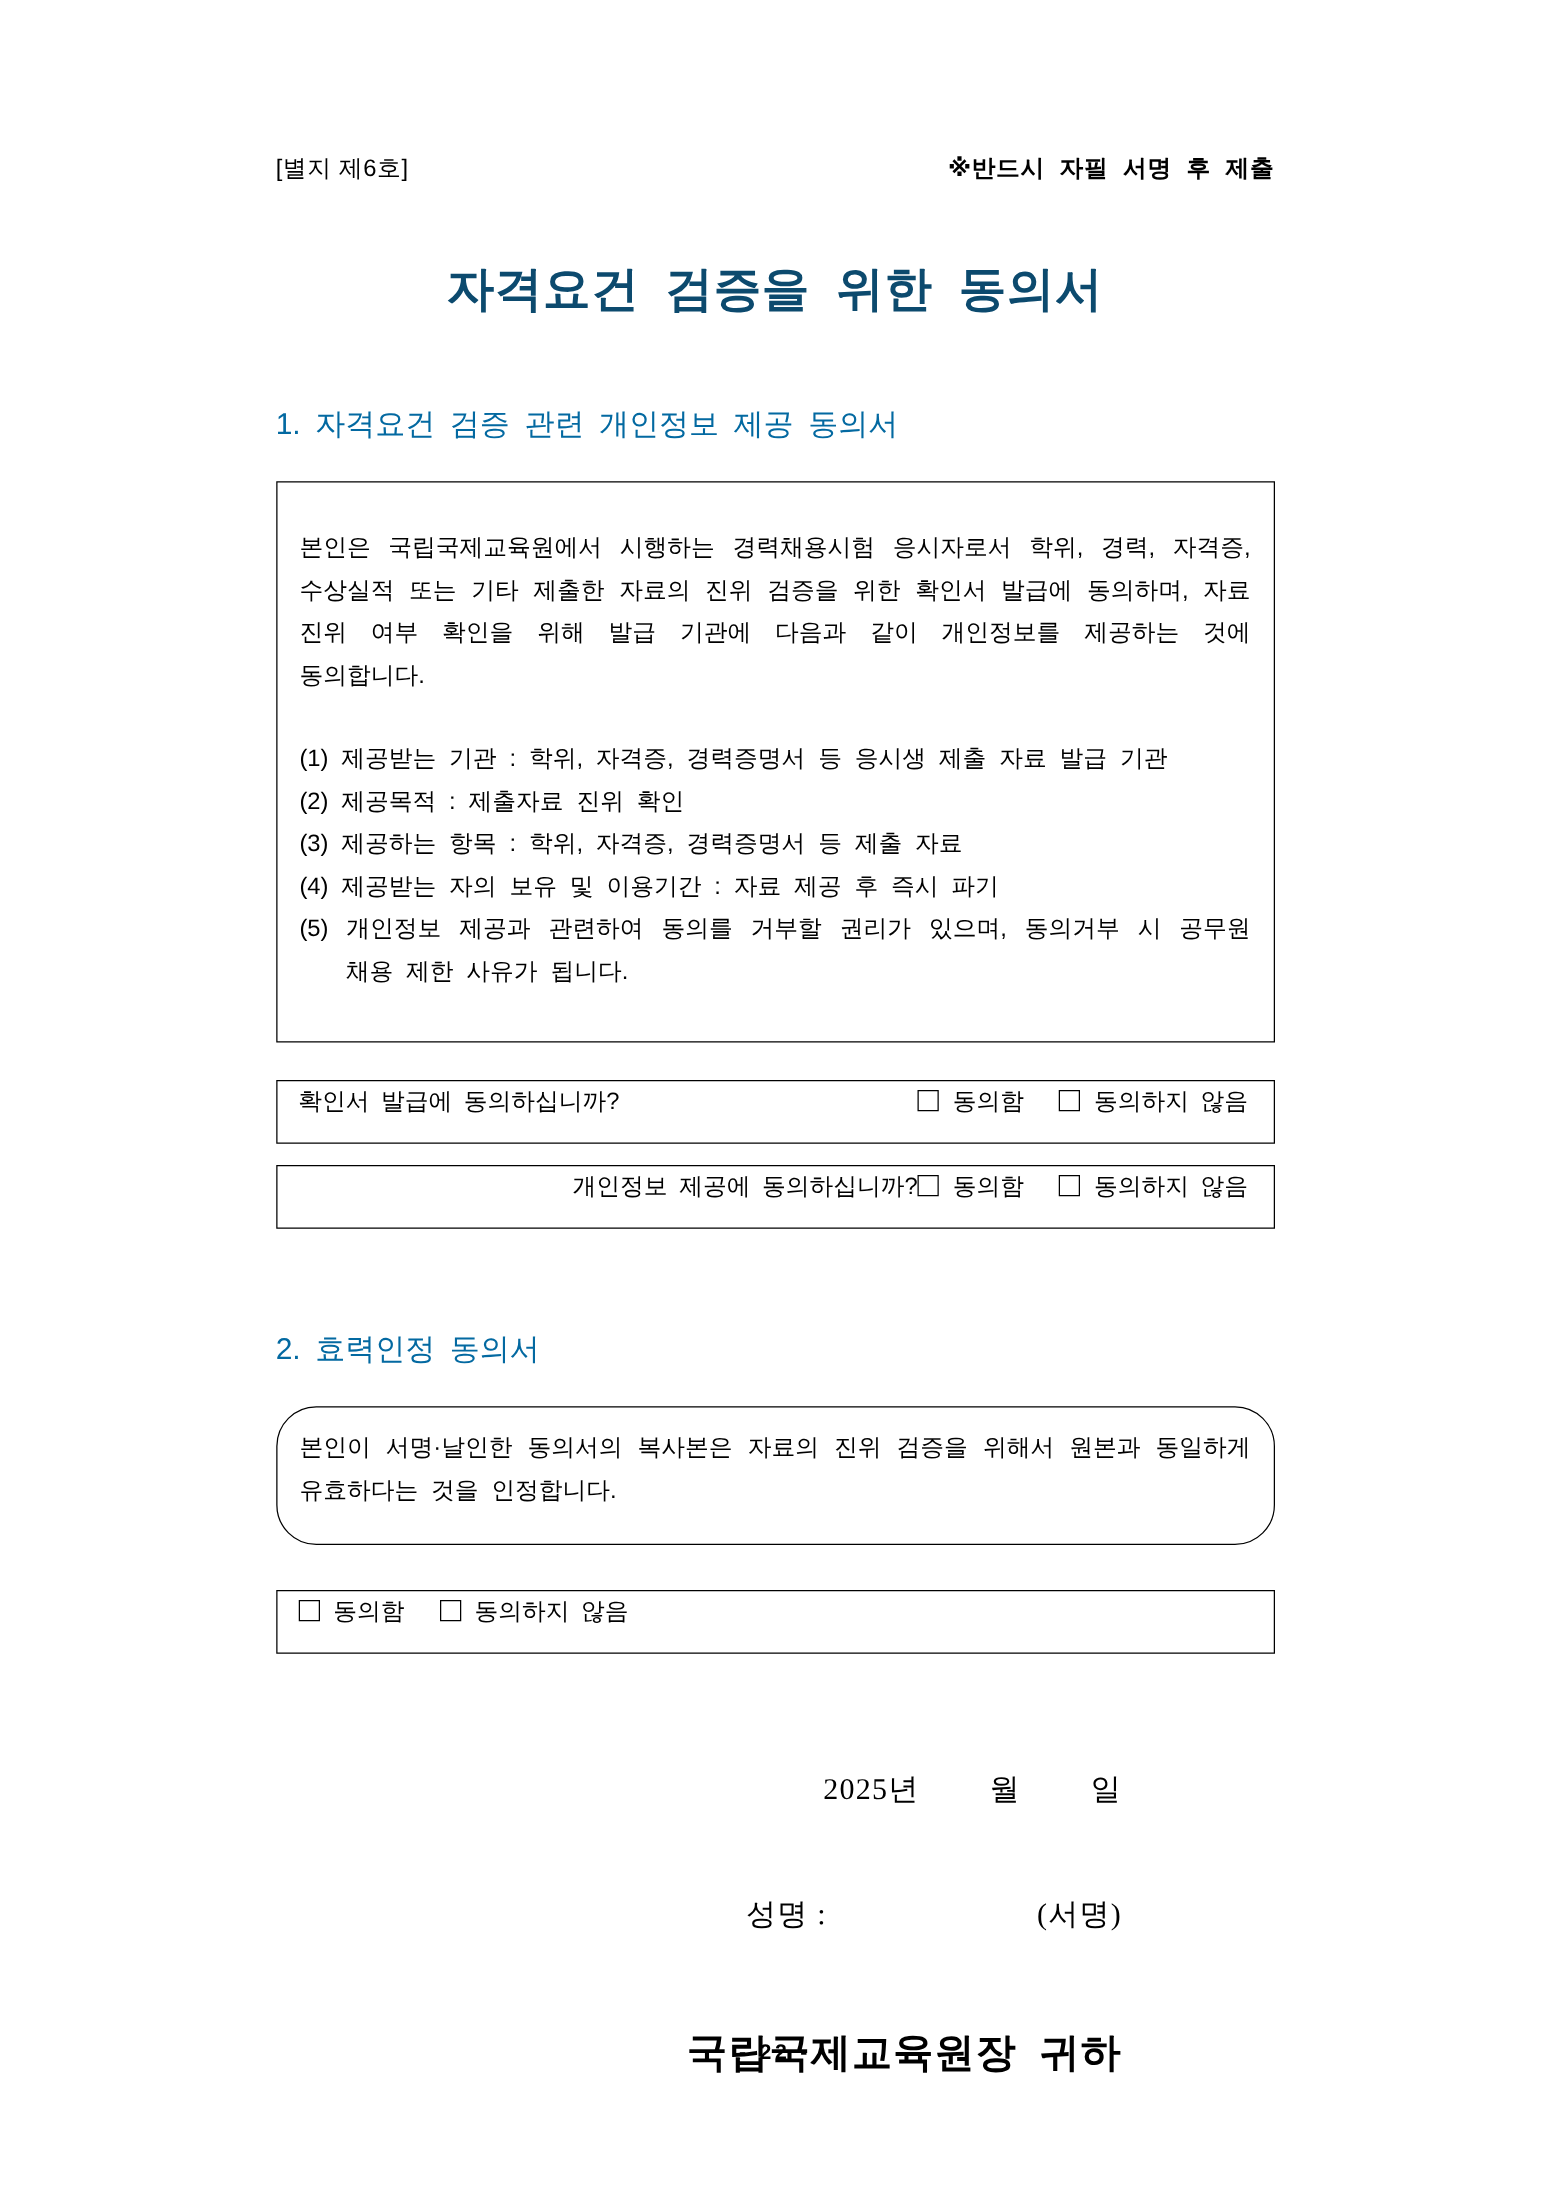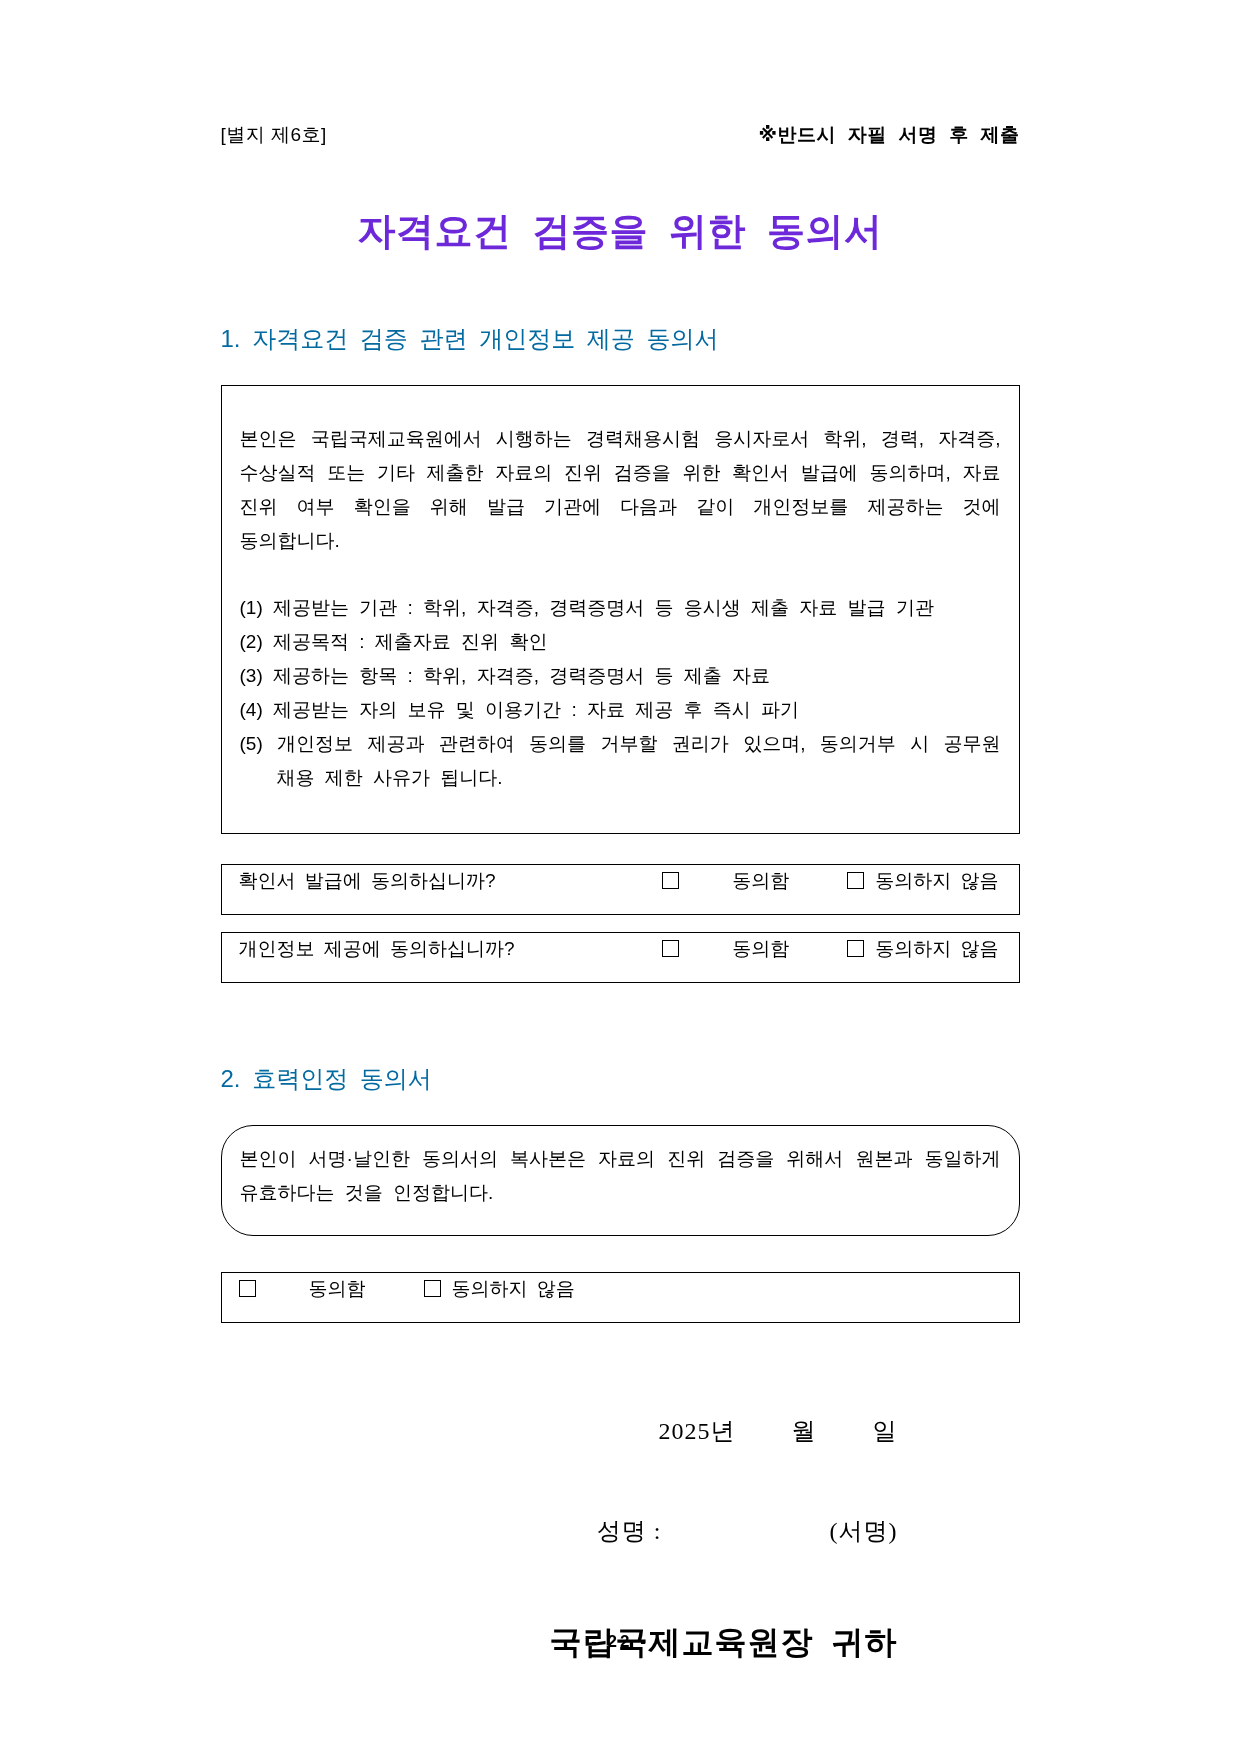--- a/index.html
+++ b/index.html
@@ -26,21 +26,21 @@
     font-size: 19px;
     letter-spacing: 0.5px;
   }
   .header-row .notice { font-weight: bold; word-spacing: 6px; }
 
   .doc-title {
     margin-top: 58px;
     text-align: center;
     font-size: 38px;
     font-weight: bold;
-    color: #6d28d9;
+    color: #0c4a6e;
     word-spacing: 10px;
     letter-spacing: 0.5px;
   }
 
   .section-heading {
     margin-top: 66px;
     font-size: 24px;
     font-weight: normal;
     color: #0369a1;
     word-spacing: 5px;
@@ -67,38 +67,38 @@
   .question-row {
     display: flex;
     align-items: center;
     border: 1.5px solid #000;
     height: 51px;
     padding: 0 20px 18px 17px;
     font-size: 19px;
     word-spacing: 4px;
   }
   .question-row.first { margin-top: 30px; }
-  .question-row.stacked { margin-top: 17px; }
+  .question-row.stacked { margin-top: 17px; text-align: right; }
   .question-row.solo { margin-top: 36px; }
   .question-row .q-text { flex: 1; }
   .option {
     display: flex;
     align-items: center;
     cursor: pointer;
   }
   .option .checkbox {
     display: inline-block;
     width: 17px;
     height: 17px;
     border: 1.5px solid #000;
     background: #fff;
     margin-right: 11px;
     flex: none;
   }
-  .option.agree { margin-right: 58px; gap: 42px; }
+  .option.agree { margin-right: 28px; }
 
   .signature-block {
     margin-top: 56px;
     text-align: right;
     padding-right: 122px;
     font-family: "Liberation Serif", "DejaVu Serif", serif;
     white-space: pre;
   }
   .sig-date { font-size: 24px; letter-spacing: 1px; }
   .sig-name { font-size: 24px; margin-top: 32px; letter-spacing: 1px; }

